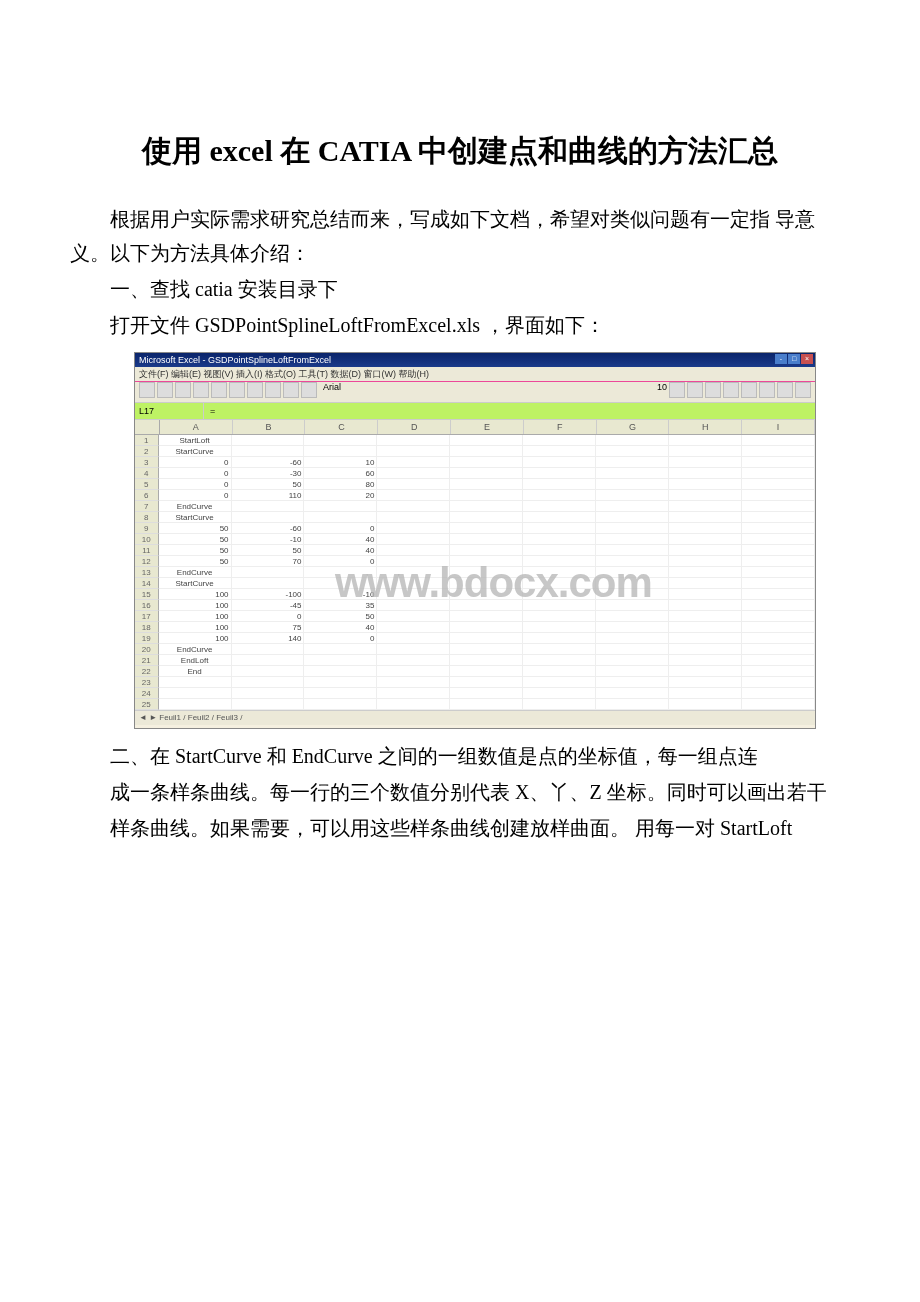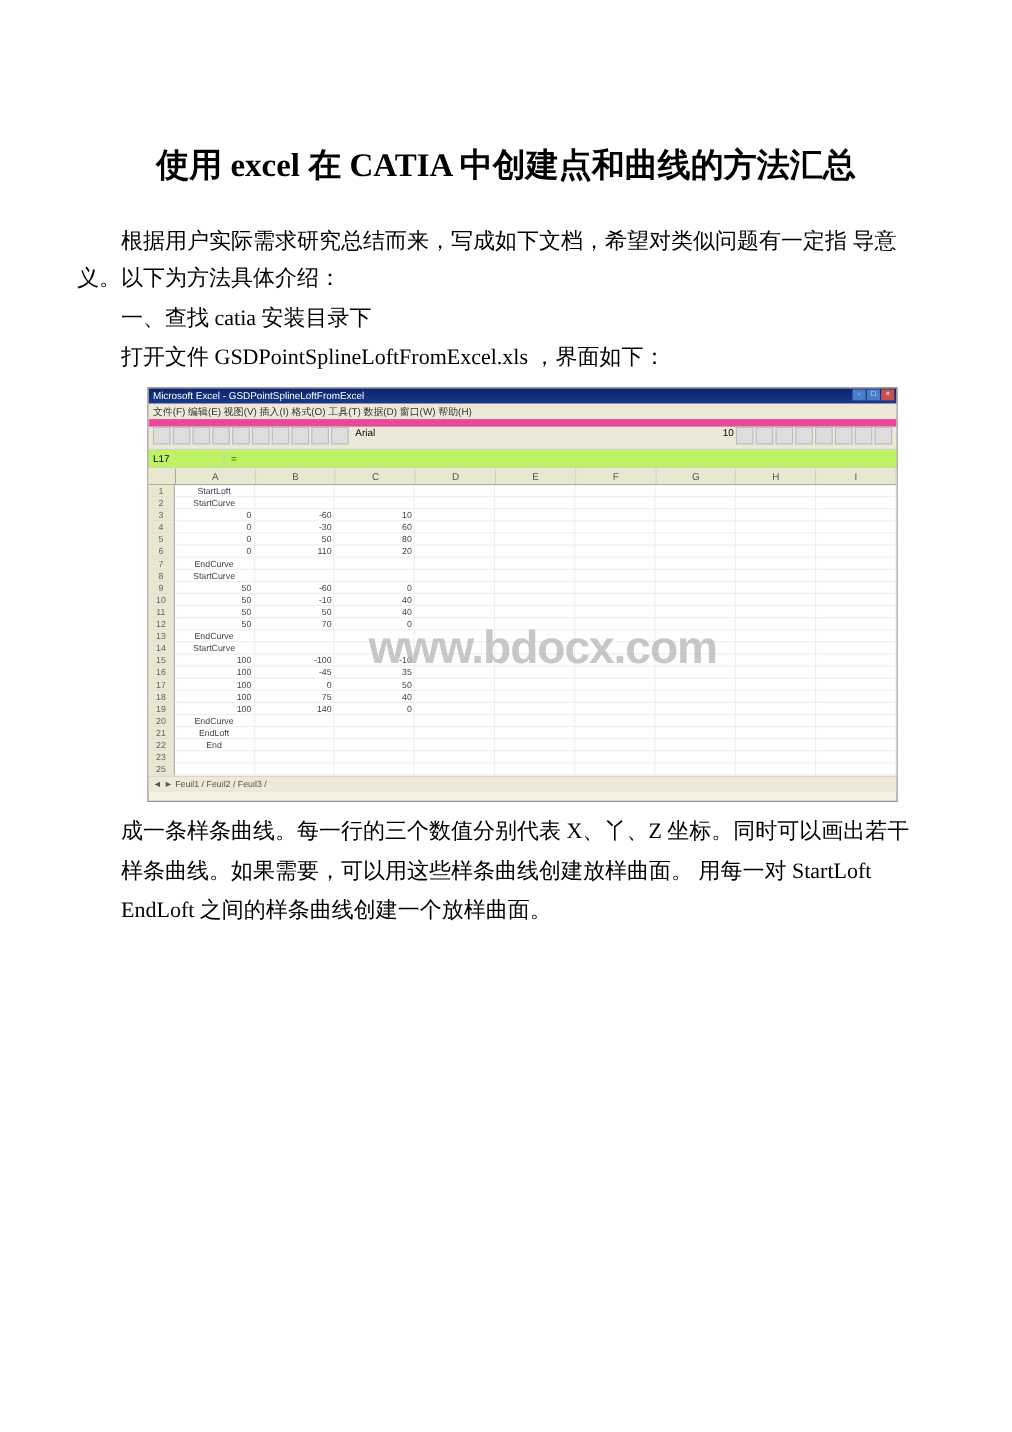--- a/index.html
+++ b/index.html
@@ -49,21 +49,21 @@
     font-size: 9px;
     line-height: 14px;
   }
   .excel-menubar {
     height: 14px;
     background: #ece9d8;
     color: #333;
     font-size: 9px;
     padding: 0 4px;
     line-height: 14px;
-    border-bottom: 7px solid #ec4899;
+    border-bottom: 1px solid #ec4899;
   }
   .excel-toolbar {
     height: 20px;
     background: #ece9d8;
     border-bottom: 1px solid #ccc;
     display: flex;
     padding: 0 4px;
     gap: 2px;
   }
   .tb-icon {
@@ -514,20 +514,32 @@
               <div class="cell num"></div>
               <div class="cell num"></div>
               <div class="cell num"></div>
               <div class="cell num"></div>
               <div class="cell num"></div>
               <div class="cell num"></div>
               <div class="cell num"></div>
               <div class="cell num"></div>
             </div>
             <div class="grid-row">
+              <div class="row-num">24</div>
+              <div class="cell txt"></div>
+              <div class="cell num"></div>
+              <div class="cell num"></div>
+              <div class="cell num"></div>
+              <div class="cell num"></div>
+              <div class="cell num"></div>
+              <div class="cell num"></div>
+              <div class="cell num"></div>
+              <div class="cell num"></div>
+            </div>
+            <div class="grid-row">
               <div class="row-num">25</div>
               <div class="cell txt"></div>
               <div class="cell num"></div>
               <div class="cell num"></div>
               <div class="cell num"></div>
               <div class="cell num"></div>
               <div class="cell num"></div>
               <div class="cell num"></div>
               <div class="cell num"></div>
               <div class="cell num"></div>
@@ -535,16 +547,16 @@
           </div>
         <div class="watermark">www.bdocx.com</div>
       </div>
       <div class="excel-tabs">
         ◄ ► <span>Feuil1 / Feuil2 / Feuil3 /</span>
       </div>
 
     </div>
   </div>
 
+  <p class="para">二、在 StartCurve 和 EndCurve 之间的一组数值是点的坐标值，每一组点连</p>
   <p class="para">成一条样条曲线。每一行的三个数值分别代表 X、丫、Z 坐标。同时可以画出若干</p>
   <p class="para">样条曲线。如果需要，可以用这些样条曲线创建放样曲面。 用每一对 StartLoft</p>
-  <p class="para">EndLoft 之间的样条曲线创建一个放样曲面。</p>
 </div>
 
 </body></html>

